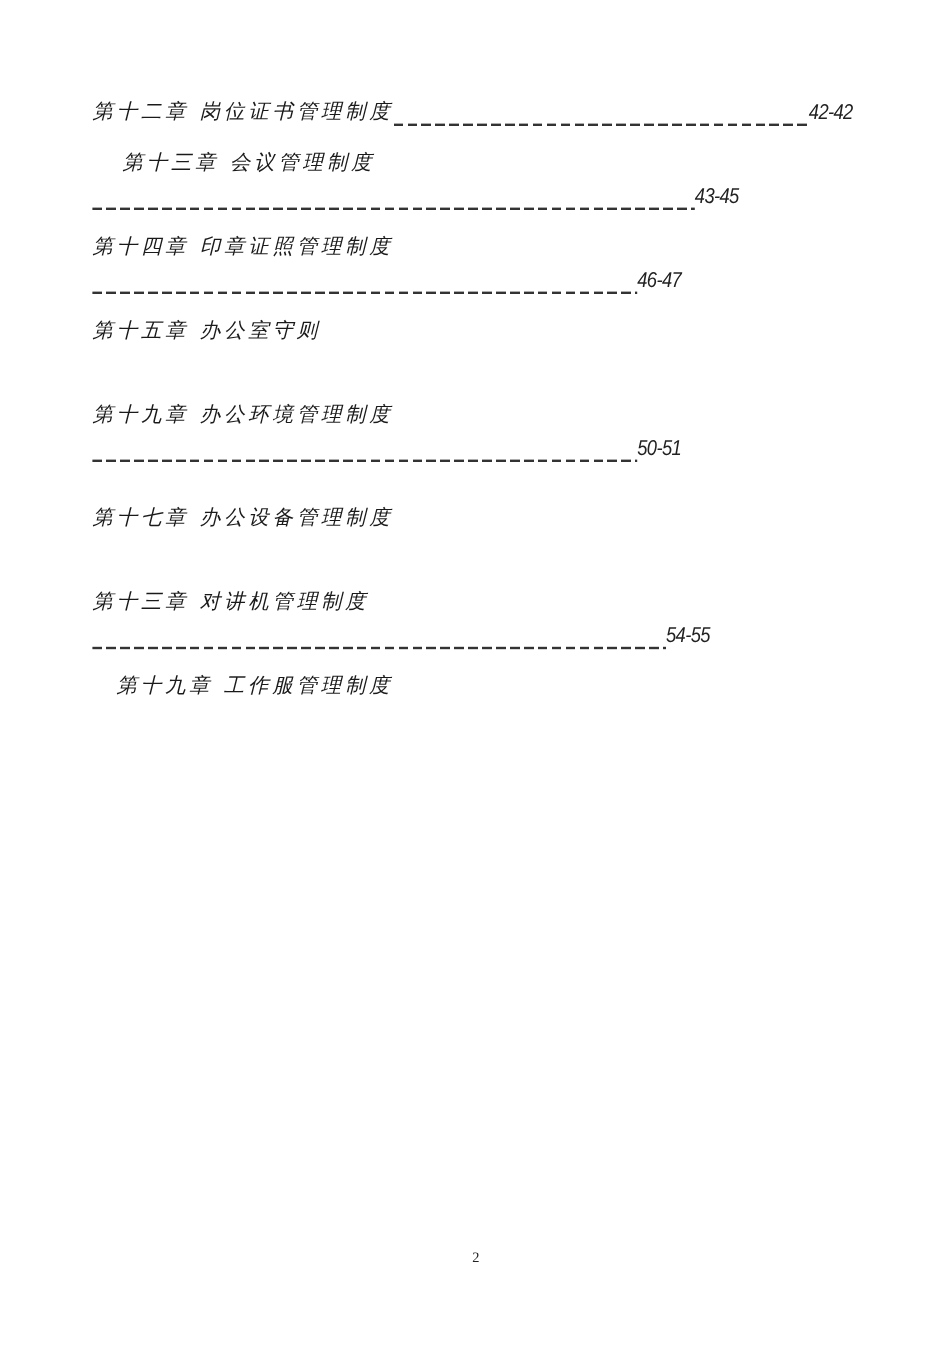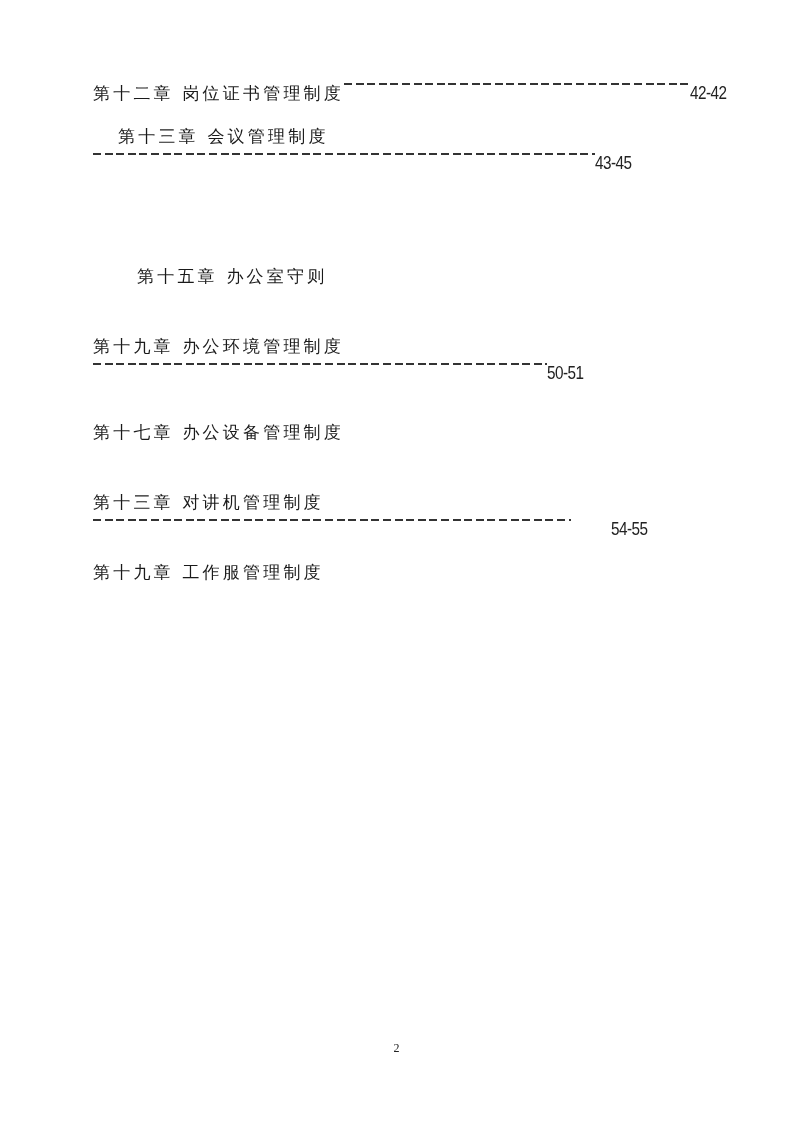--- a/index.html
+++ b/index.html
@@ -17,27 +17,28 @@
     }
     .page {
       position: absolute;
       left: 0; top: 0;
       width: 793px;
       height: 1122px;
       background: #fff;
     }
     .toc-line {
       position: absolute;
-      left: 93px;
+      left: 77px;
       height: 24px;
       line-height: 24px;
       font-size: 17px;
       white-space: nowrap;
       display: flex;
-      align-items: flex-start;
+      align-items: flex-end;
+      font-style: italic;
     }
     .chapter-title {
       letter-spacing: 3.2px;
       font-size: 17px;
     }
     .leader {
       display: inline-block;
       height: 2px;
       margin-top: 2px;
       background-image: repeating-linear-gradient(
@@ -78,43 +79,50 @@
   </div>
 
   <div class="toc-line" style="top:124px;margin-left:25px;">
     <span class="chapter-title">第十三章 会议管理制度</span>
   </div>
   <div class="toc-line" style="top:151px;">
     <span class="leader" style="width:502px;"></span>
     <span class="pages">43-45</span>
   </div>
 
+  <div class="toc-line" style="top:194px;">
+    <span class="chapter-title">第十四章 印章证照管理制度</span>
+  </div>
+  <div class="toc-line" style="top:221px;">
+    <span class="leader" style="width:454px;"></span>
+    <span class="pages">46-47</span>
+  </div>
 
-  <div class="toc-line" style="top:264px;margin-left:44px;">
+  <div class="toc-line" style="top:264px;">
     <span class="chapter-title">第十五章 办公室守则</span>
   </div>
 
   <div class="toc-line" style="top:334px;">
     <span class="chapter-title">第十九章 办公环境管理制度</span>
   </div>
   <div class="toc-line" style="top:361px;">
     <span class="leader" style="width:454px;"></span>
     <span class="pages">50-51</span>
   </div>
 
   <div class="toc-line" style="top:420px;">
     <span class="chapter-title">第十七章 办公设备管理制度</span>
   </div>
 
   <div class="toc-line" style="top:490px;">
     <span class="chapter-title">第十三章 对讲机管理制度</span>
   </div>
-  <div class="toc-line" style="top:517px;gap:40px;">
+  <div class="toc-line" style="top:517px;">
     <span class="leader" style="width:478px;"></span>
     <span class="pages">54-55</span>
   </div>
 
-  <div class="toc-line" style="top:560px;">
+  <div class="toc-line" style="top:560px;margin-left:20px;">
     <span class="chapter-title">第十九章 工作服管理制度</span>
   </div>
 
   <div class="page-number">2</div>
 </div>
 
 </body></html>

